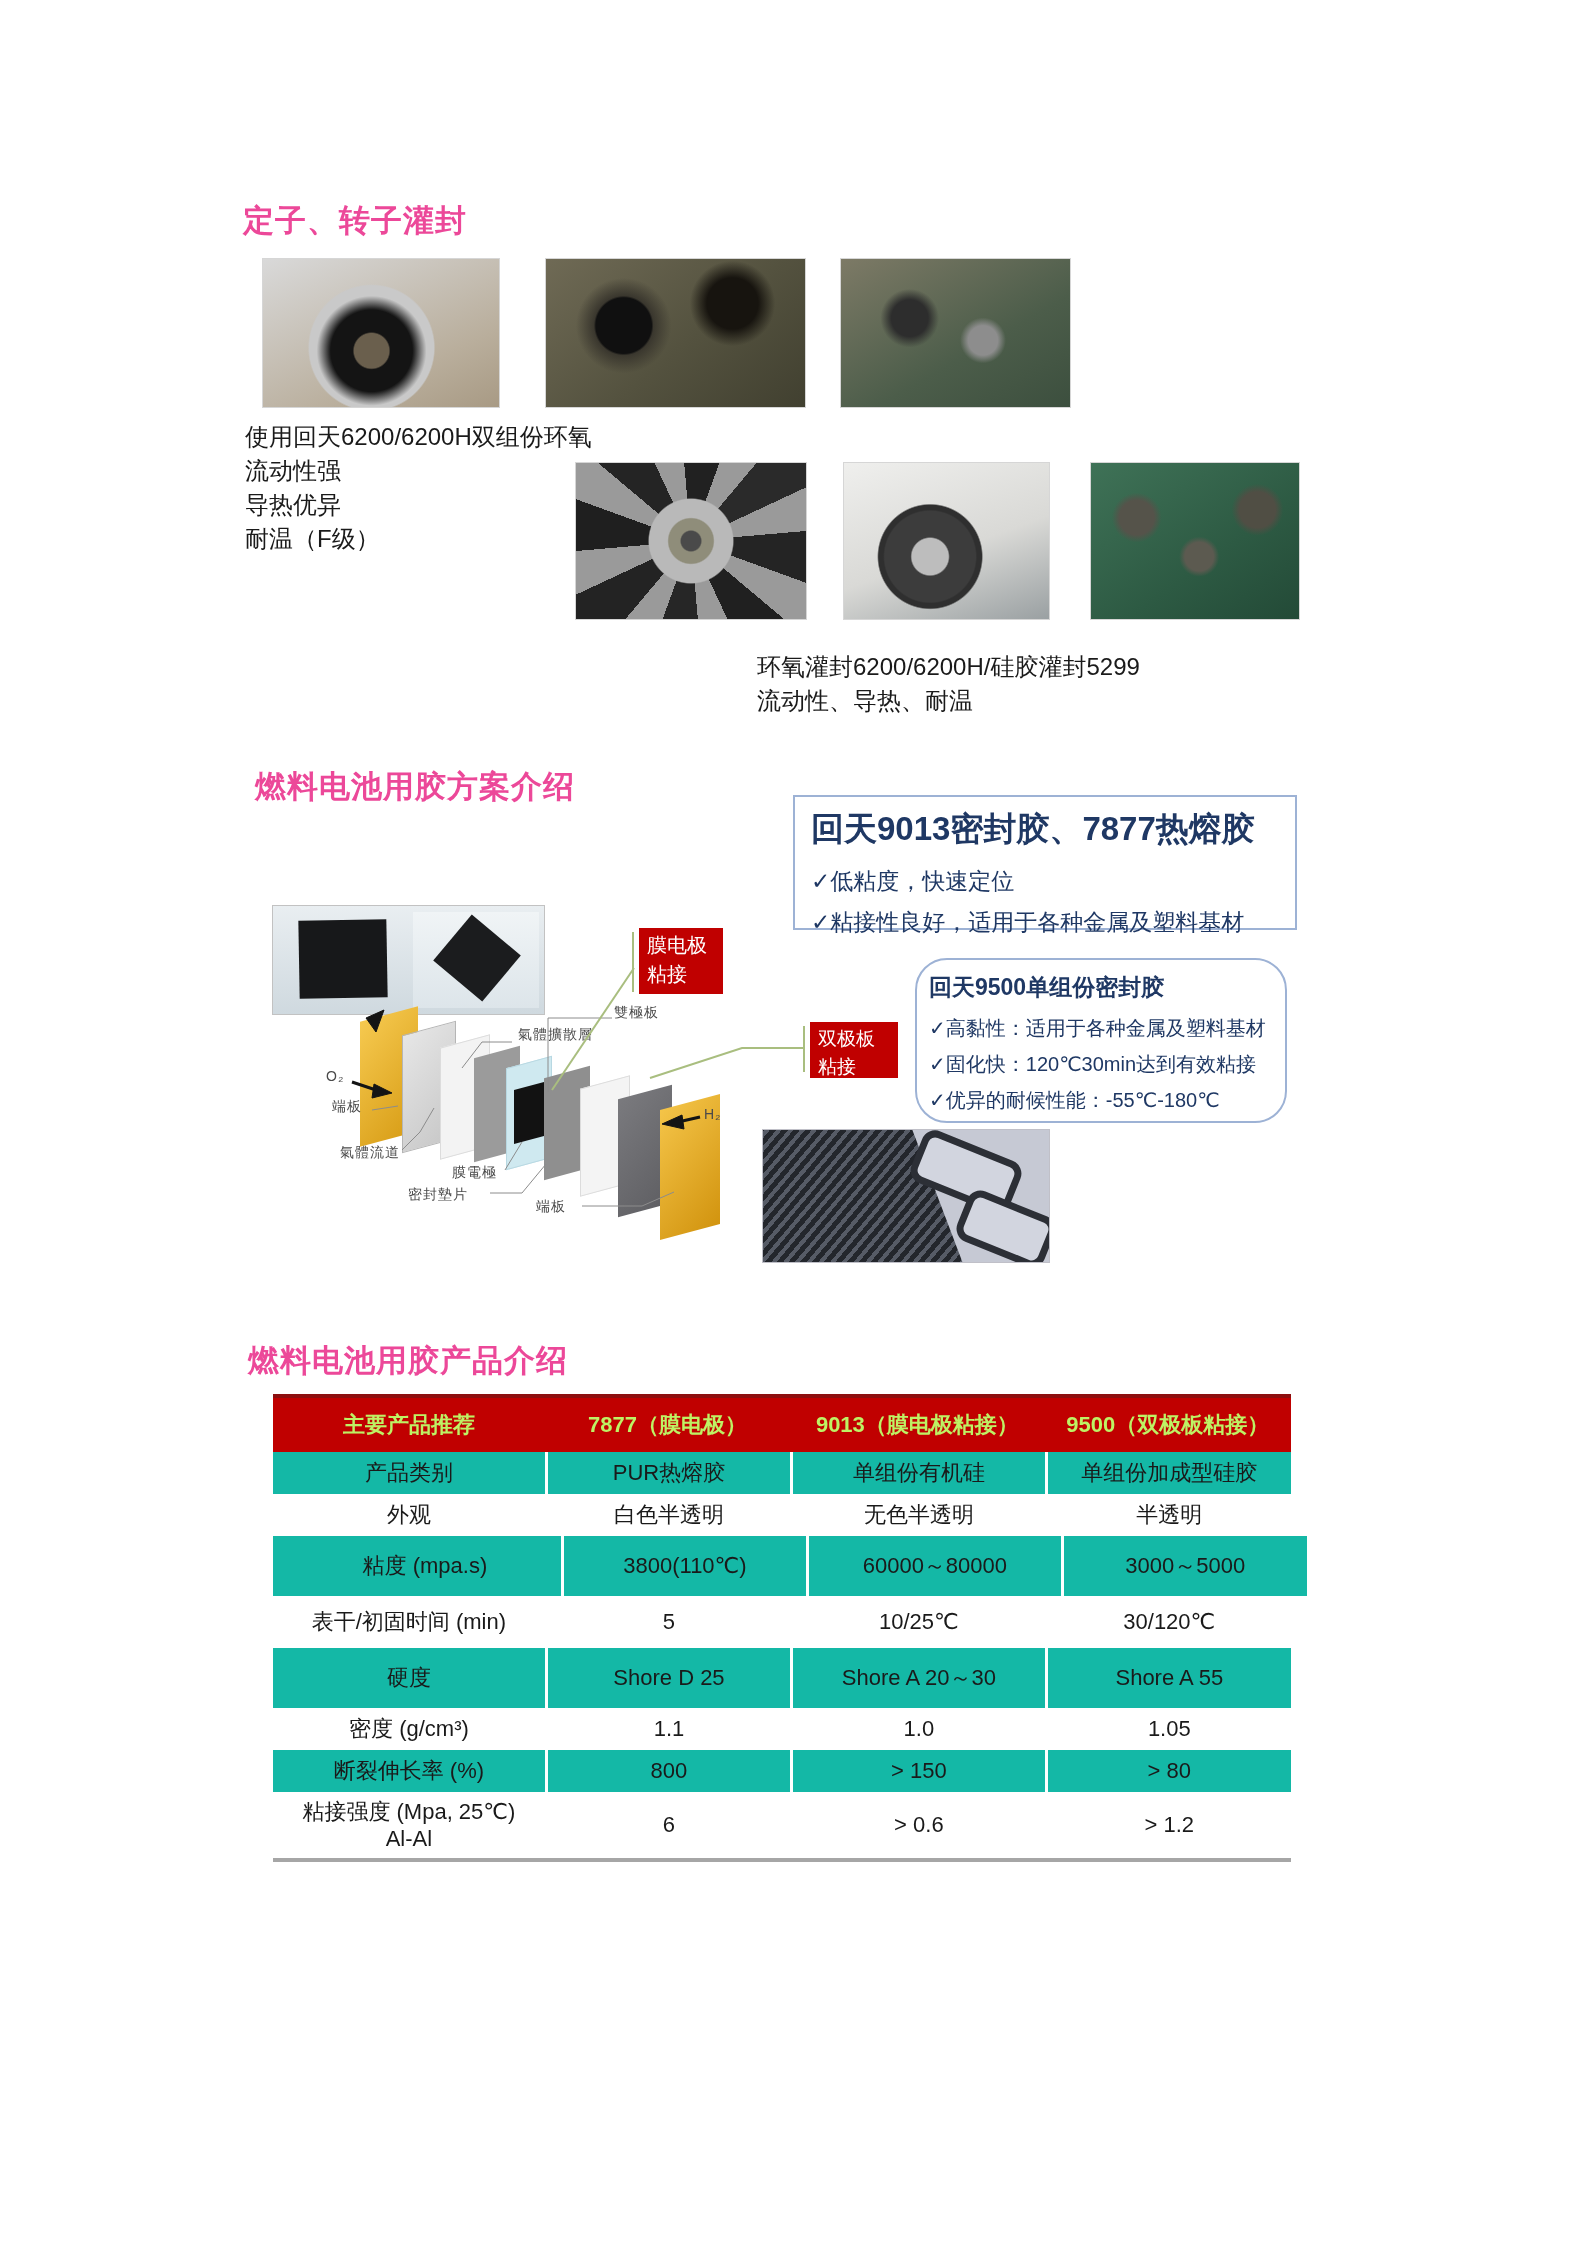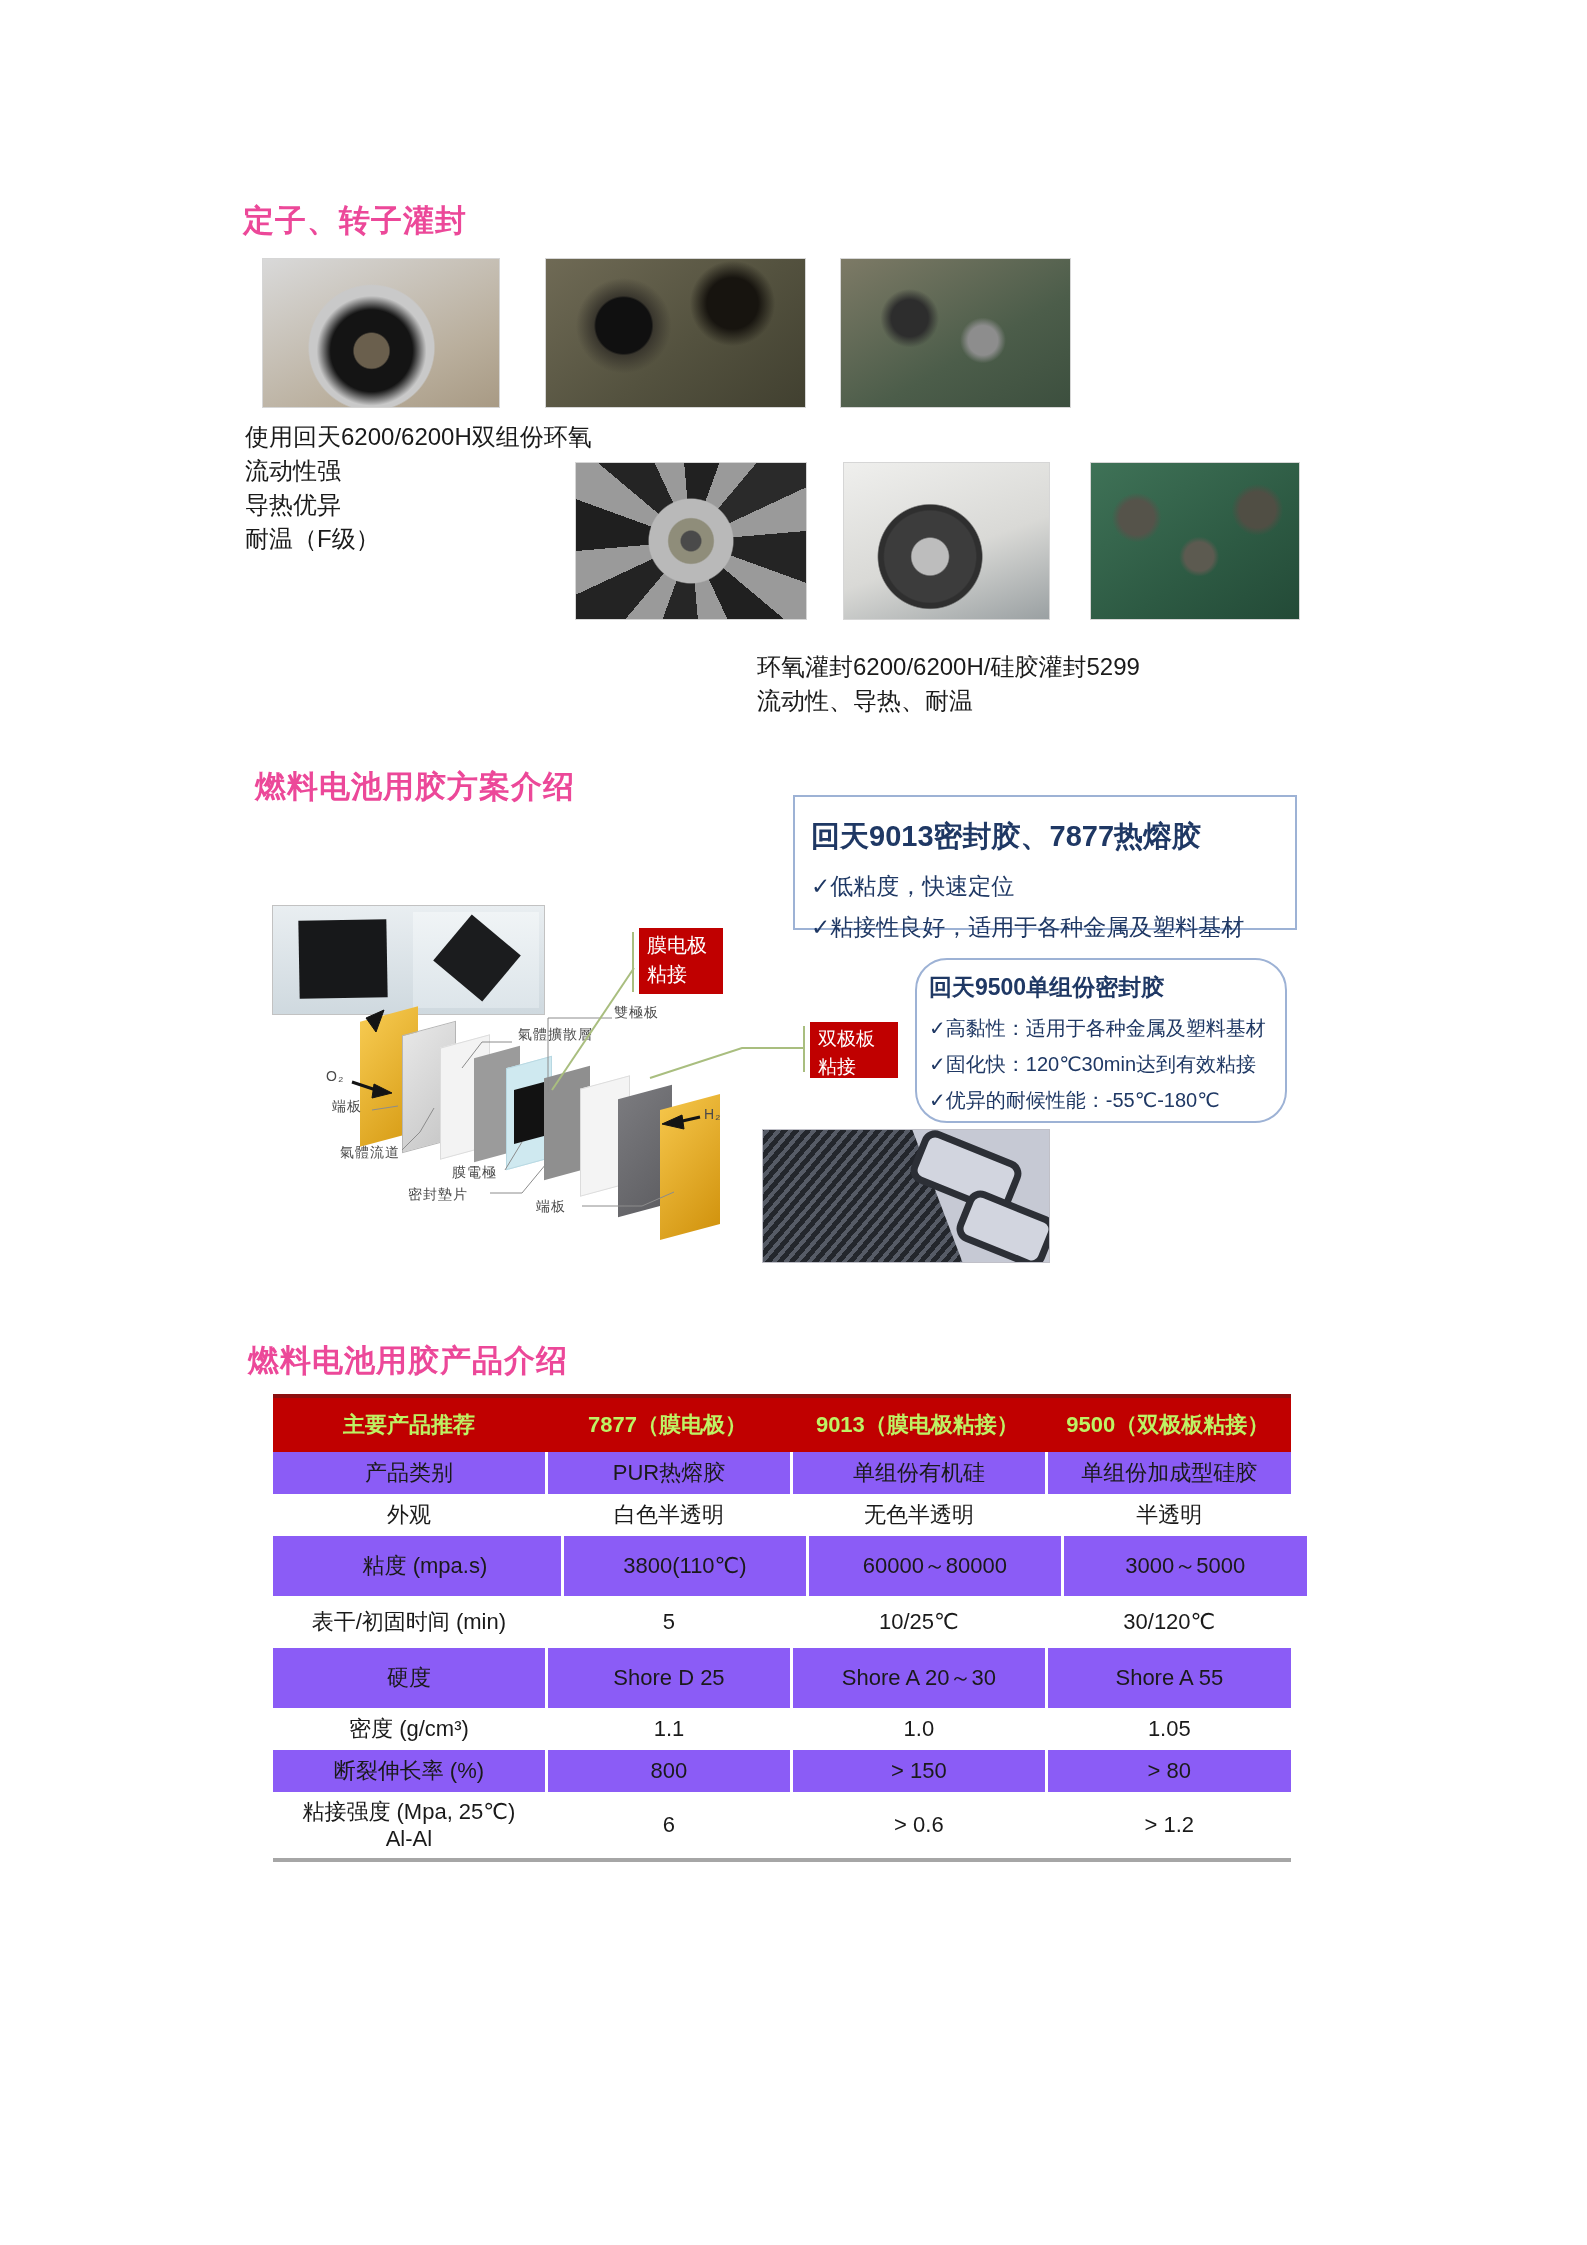--- a/index.html
+++ b/index.html
@@ -61,21 +61,21 @@
   .trow{display:flex;width:100%;}
   .thead{background:#C00000;border-top:4px solid #8d0f0f;height:54px;}
   .thead .tc{color:#bef264;font-weight:bold;font-size:22px;}
   .tc{display:flex;align-items:center;justify-content:center;text-align:center;
       font-size:22px;color:#1a1a1a;box-sizing:border-box;white-space:pre-line;line-height:1.25;}
   .c0{width:26.7%;}
   .c1{width:24.1%;}
   .c2{width:25.0%;}
   .c3{width:24.2%;}
   .tr-body .tc + .tc{border-left:3px solid #ffffff;}
-  .alt{background:#8b5cf6;}
+  .alt{background:#14b8a6;}
   .tbottom{height:0;border-bottom:4px solid #a6a6a6;}
   svg.lines{position:absolute;left:0;top:0;pointer-events:none;}
 </style>
 </head>
 <body>
 
 <div id="page">
 
   <div class="abs t-red" style="left:243px;top:200px;">定子、转子灌封</div>
 
@@ -125,21 +125,21 @@
   <span class="dlabel" style="left:408px;top:1186px;">密封墊片</span>
   <span class="dlabel" style="left:536px;top:1198px;">端板</span>
   <span class="dlabel" style="left:704px;top:1106px;">H₂</span>
 
   <div class="red-label" style="left:639px;top:928px;width:84px;height:66px;font-size:20px;">膜电极
 粘接</div>
   <div class="red-label" style="left:810px;top:1022px;width:88px;height:56px;font-size:19px;">双极板
 粘接</div>
 
   <div class="sol-box" style="left:793px;top:795px;width:504px;height:135px;">
-    <div class="sol-title" style="font-size:29px;margin-top:10px;">回天9013密封胶、7877热熔胶</div>
+    <div class="sol-title" style="font-size:33px;margin-top:0;">回天9013密封胶、7877热熔胶</div>
     <div class="sol-feat" style="font-size:23px;margin-top:14px;">✓低粘度，快速定位</div>
     <div class="sol-feat" style="font-size:23px;margin-top:10px;">✓粘接性良好，适用于各种金属及塑料基材</div>
   </div>
 
   <div class="sol-box" style="left:915px;top:958px;width:372px;height:165px;padding:8px 12px;border-radius:32px;">
     <div class="sol-title" style="font-size:23px;margin-top:4px;">回天9500单组份密封胶</div>
     <div class="sol-feat" style="font-size:20px;margin-top:12px;">✓高黏性：适用于各种金属及塑料基材</div>
     <div class="sol-feat" style="font-size:20px;margin-top:9px;">✓固化快：120℃30min达到有效粘接</div>
     <div class="sol-feat" style="font-size:20px;margin-top:9px;">✓优异的耐候性能：-55℃-180℃</div>
   </div>

